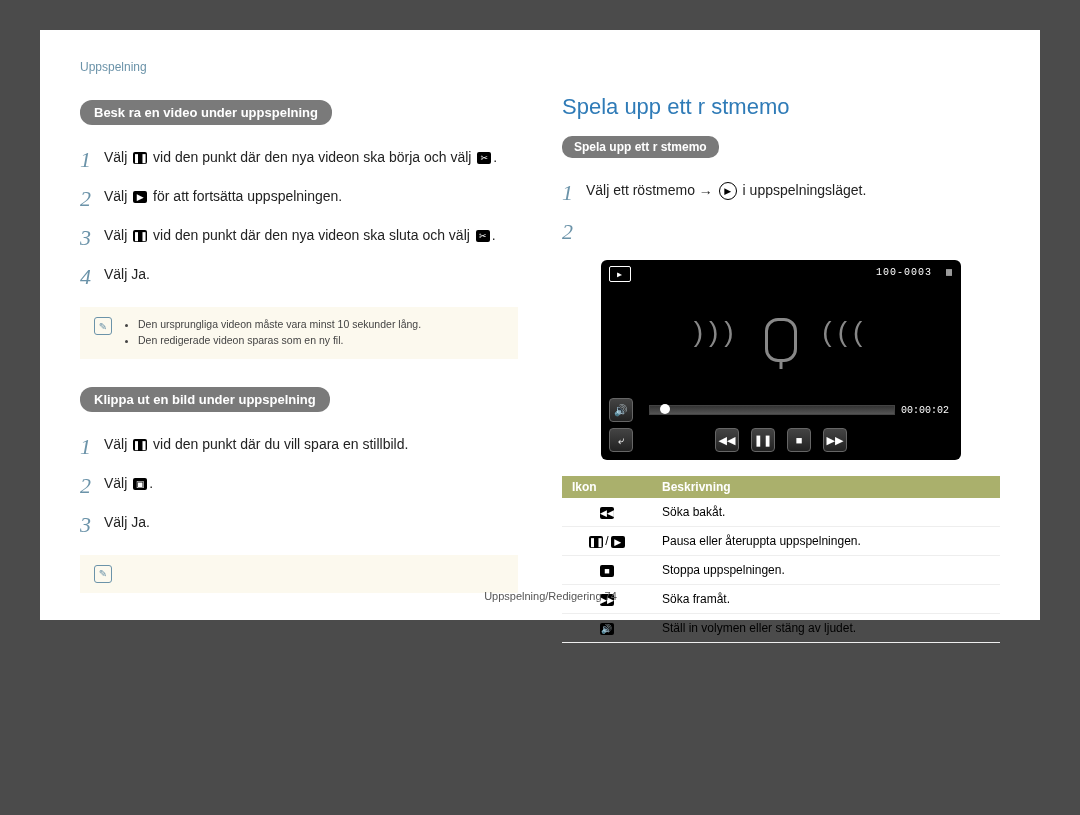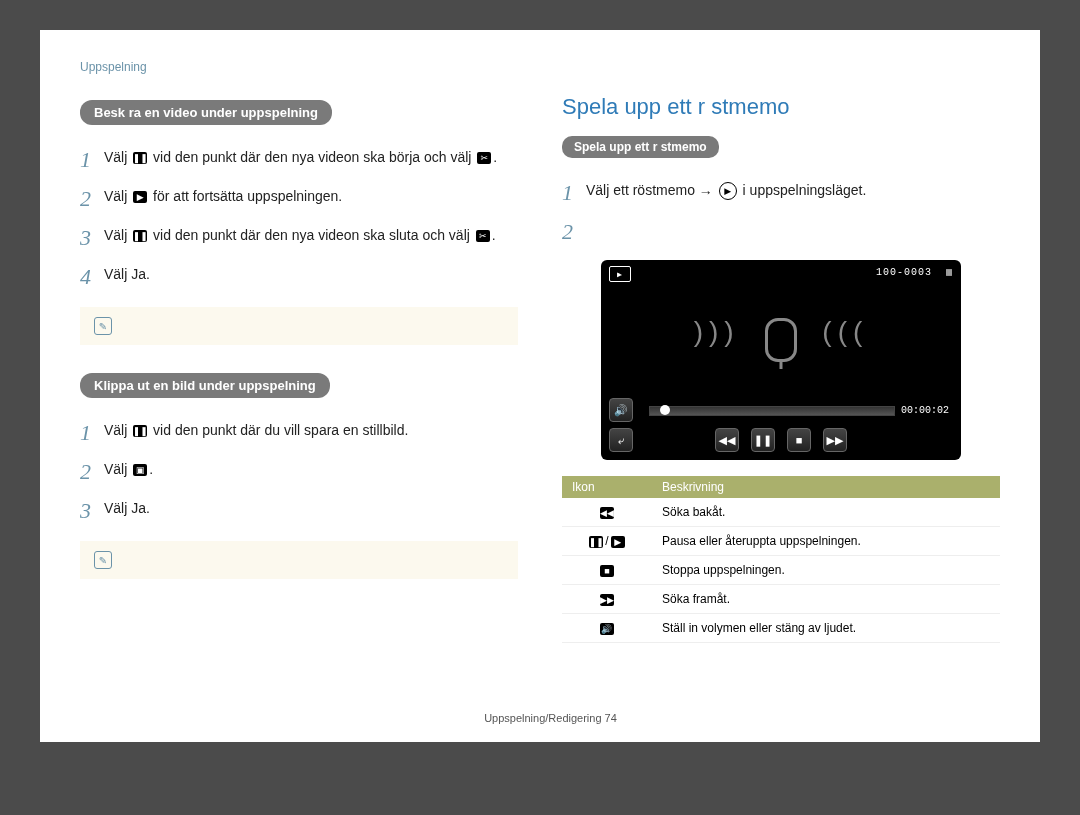--- a/index.html
+++ b/index.html
@@ -3,21 +3,21 @@
 <meta charset="utf-8">
 <style>
   html, body {
     margin: 0;
     padding: 0;
     background: #4b4b4b;
     font-family: Arial, Helvetica, sans-serif;
   }
   .page {
     width: 1000px;
-    height: 712px;
+    height: 590px;
     margin: 30px auto;
     background: #ffffff;
     position: relative;
     padding: 30px 40px 0 40px;
     box-sizing: border-box;
   }
   .section-top {
     color: #6b93a9;
     font-size: 12px;
     margin-bottom: 20px;
@@ -174,21 +174,21 @@
     position:absolute;
     top:56px; left:0; right:0;
     text-align:center;
     font-size:28px;
     color:#888;
     letter-spacing:6px;
   }
   .player .progress {
     position:absolute;
     bottom:44px; left:48px; right:12px;
-    display:flex; align-items:flex-end;
+    display:flex; align-items:flex-start;
   }
   .player .progress .bar {
     flex:1;
     height:8px;
     background: linear-gradient(#333,#555);
     border:1px solid #444;
     position:relative;
   }
   .player .progress .bar .dot {
     position:absolute; left:10px; top:-2px;
@@ -222,21 +222,21 @@
 
   
   table.icons {
     width: 100%;
     border-collapse: collapse;
     font-size: 12px;
   }
   table.icons th {
     background: #aab06c;
     color: #fff;
-    font-weight: normal;
+    font-weight: bold;
     text-align: left;
     padding: 4px 10px;
   }
   table.icons th:first-child { width: 70px; }
   table.icons td {
     border-bottom: 1px solid #eee;
     padding: 7px 10px;
     vertical-align: middle;
   }
   table.icons td.iconcell { text-align:center; }
@@ -273,20 +273,24 @@
         <span class="instr-num">3</span>
         <span class="txt">Välj <span class="icon">❚❚</span> vid den punkt där den nya videon ska sluta och välj <span class="icon">✂</span>.</span>
       </div>
       <div class="step">
         <span class="instr-num">4</span>
         <span class="txt">Välj <span class="bold">Ja</span>.</span>
       </div>
 
       <div class="note-box">
         <span class="note-icon">✎</span>
+        <ul>
+          <li>Den ursprungliga videon måste vara minst 10 sekunder lång.</li>
+          <li>Den redigerade videon sparas som en ny fil.</li>
+        </ul>
       </div>
 
       <span class="pill">Klippa ut en bild under uppspelning</span>
 
       <div class="step">
         <span class="instr-num">1</span>
         <span class="txt">Välj <span class="icon">❚❚</span> vid den punkt där du vill spara en stillbild.</span>
       </div>
       <div class="step">
         <span class="instr-num">2</span>

